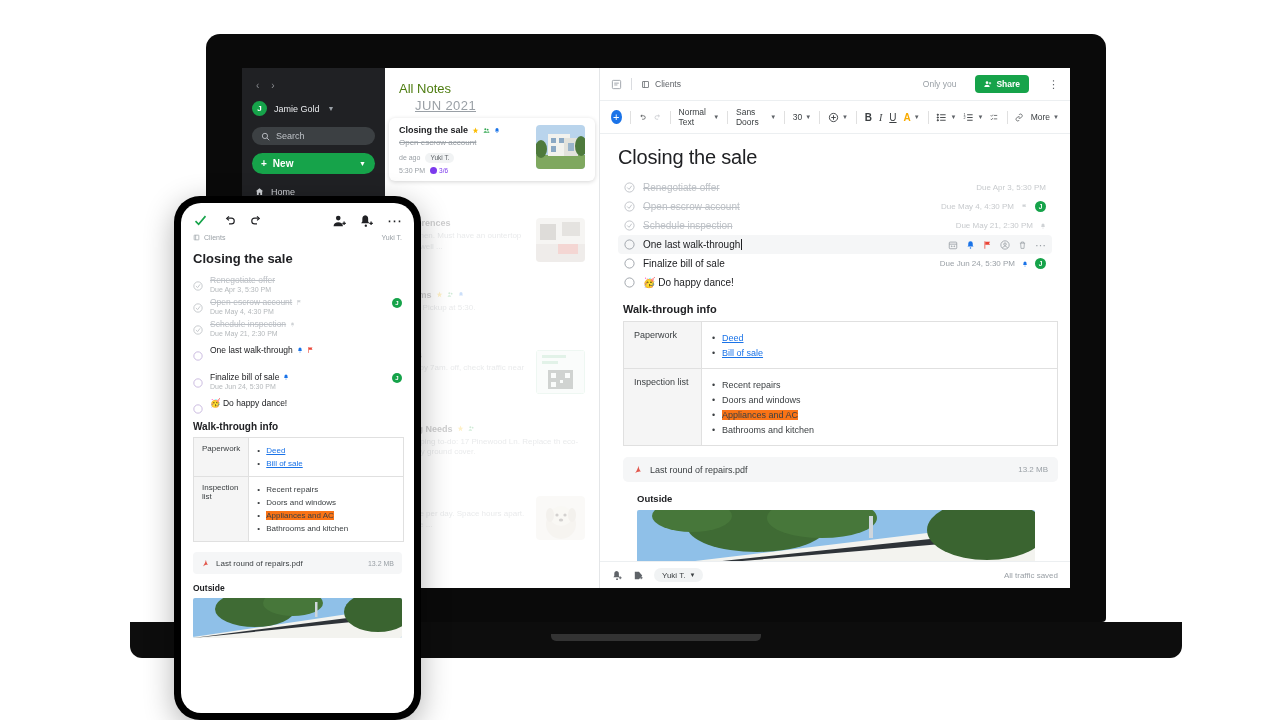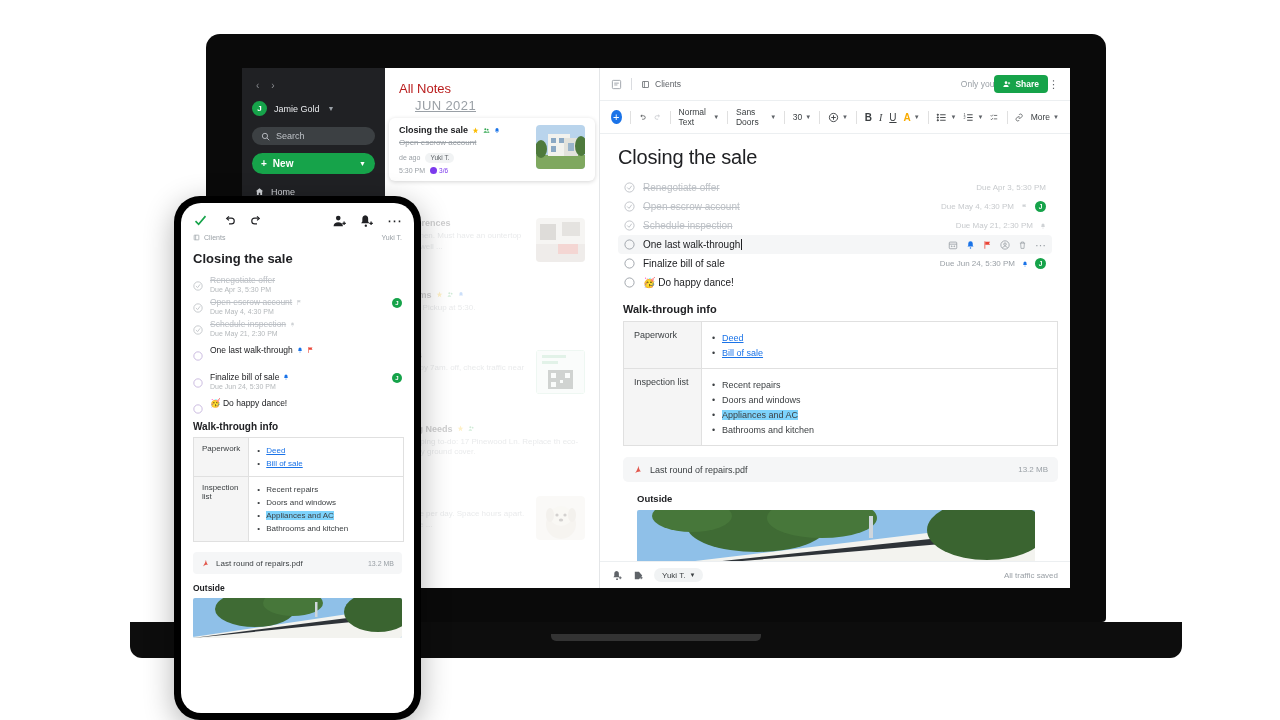--- a/index.html
+++ b/index.html
@@ -54,21 +54,21 @@
     justify-content: space-between;
   }
   .new-btn-left { display: flex; align-items: center; gap: 6px; }
   .side-item { display: flex; align-items: flex-start; gap: 7px; padding: 4px 3px; color: #cfd2d6; font-size: 9px; }
 
   
   .notes-list {
     width: 215px; flex: 0 0 215px; background: #fff; border-right: 1px solid #e4e6e8;
     padding: 10px 0 0 0; overflow: hidden; position: relative;
   }
-  .notes-title { font-size: 13px; color: #b91c1c; padding: 3px 14px 0 14px; font-weight: 400; }
+  .notes-title { font-size: 13px; color: #4d7c0f; padding: 3px 14px 0 14px; font-weight: 400; }
   .notes-meta {
     display: flex; align-items: center; justify-content: space-between;
     padding: 20px 14px 7px 14px; font-size: 8px; color: #9aa0a6;
   }
   .notes-meta-icons { display: flex; gap: 9px; align-items: center; color: #5f6368; }
   .notes-group-label { font-size: 13px; color: #9aa0a6; padding: 2px 14px 5px 30px; letter-spacing: .4px; text-decoration: underline; }
   .note-card {
     padding: 7px 10px; margin: 0 4px 3px 4px; border-radius: 6px; display: flex; gap: 7px;
   }
   .note-card.selected { background: #fff; box-shadow: 0 1px 4px rgba(0,0,0,.17); }
@@ -93,21 +93,21 @@
   .note-thumb { width: 49px; height: 44px; border-radius: 4px; flex: 0 0 49px; overflow: hidden; }
 
   
   .editor { flex: 1; display: flex; flex-direction: column; background: #fff; min-width: 0; }
   .editor-top {
     display: flex; align-items: center; padding: 7px 11px; gap: 9px; font-size: 9px; color: #5f6368;
     border-bottom: 1px solid #eceff1;
   }
   .breadcrumb-sep { width: 1px; height: 12px; background: #dadce0; }
   .breadcrumb { display: flex; align-items: center; gap: 5px; color: #5f6368; font-size: 8.5px; }
-  .editor-top-right { margin-left: auto; display: flex; align-items: center; gap: 0; }
+  .editor-top-right { margin-left: auto; display: flex; align-items: center; gap: 19px; }
   .only-you { font-size: 8.5px; color: #9aa0a6; }
   .share-btn {
     background: #16a34a; color: #fff; font-size: 8.5px; font-weight: bold; border-radius: 4px;
     padding: 4px 9px; display: flex; align-items: center; gap: 4px;
   }
   .toolbar {
     display: flex; align-items: center; gap: 7px; padding: 6px 11px; border-bottom: 1px solid #eceff1;
     font-size: 8.5px; color: #3c4043;
   }
   .tb-sep { width: 1px; height: 13px; background: #e0e0e0; margin: 0 1px; }
@@ -139,21 +139,21 @@
   .row-actions { display: flex; align-items: center; gap: 8px; }
 
   .section-head { font-size: 11px; color: #202124; font-weight: bold; margin: 11px 0 6px 5px; }
   .wt-table { width: 435px; border: 1px solid #e0e0e0; border-collapse: collapse; margin-left: 5px; }
   .wt-table td { border: 1px solid #e0e0e0; vertical-align: top; padding: 8px 10px; }
   .wt-label { background: #f5f5f5; width: 78px; font-size: 9px; color: #3c4043; }
   .wt-list { list-style: none; }
   .wt-list li { font-size: 9px; color: #3c4043; padding: 2.5px 0; position: relative; padding-left: 10px; }
   .wt-list li::before { content: "\2022"; position: absolute; left: 0; color: #3c4043; }
   .wt-link { color: #1a73e8; text-decoration: underline; }
-  .hl { background: #7dd3fc; }
+  .hl { background: #f97316; }
 
   .attach-bar {
     display: flex; align-items: center; gap: 7px; background: #f5f6f7; border-radius: 5px;
     padding: 7px 10px; margin: 11px 5px 0 5px; width: 435px;
   }
   .attach-name { font-size: 9px; color: #3c4043; }
   .attach-size { margin-left: auto; font-size: 8px; color: #9aa0a6; }
   .outside-label { font-size: 9.5px; color: #202124; font-weight: bold; margin: 11px 0 6px 19px; }
   .photo-wrap { margin-left: 19px; width: 398px; height: 60px; overflow: hidden; border-radius: 2px; }
 

